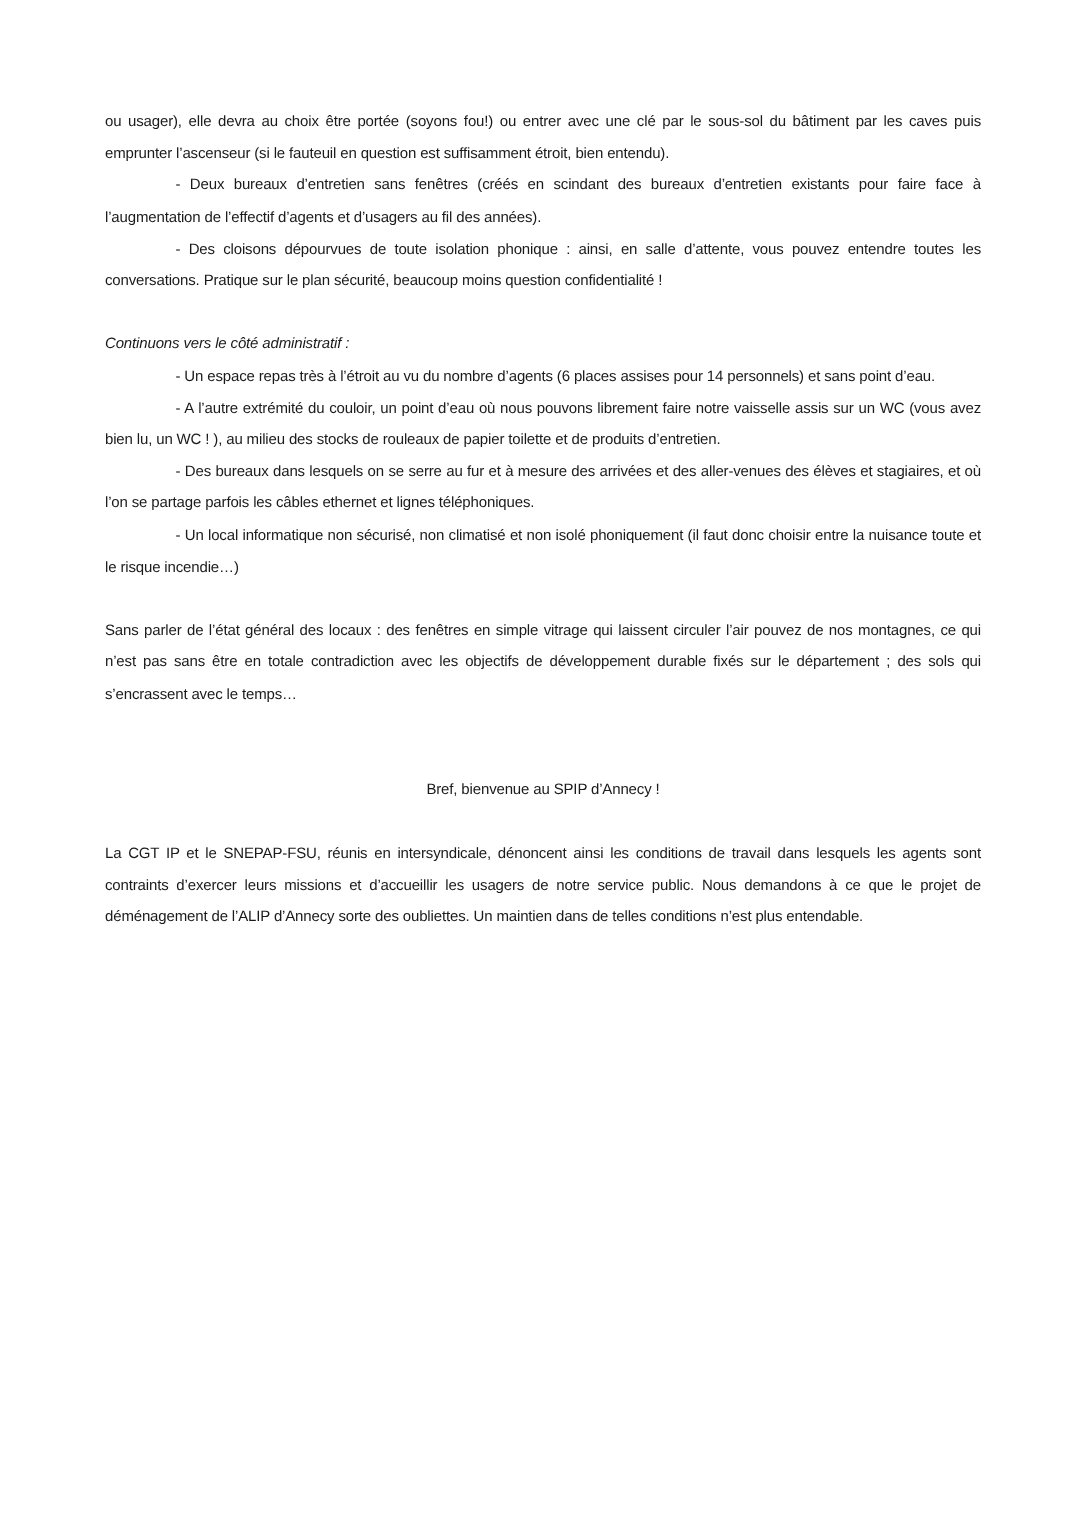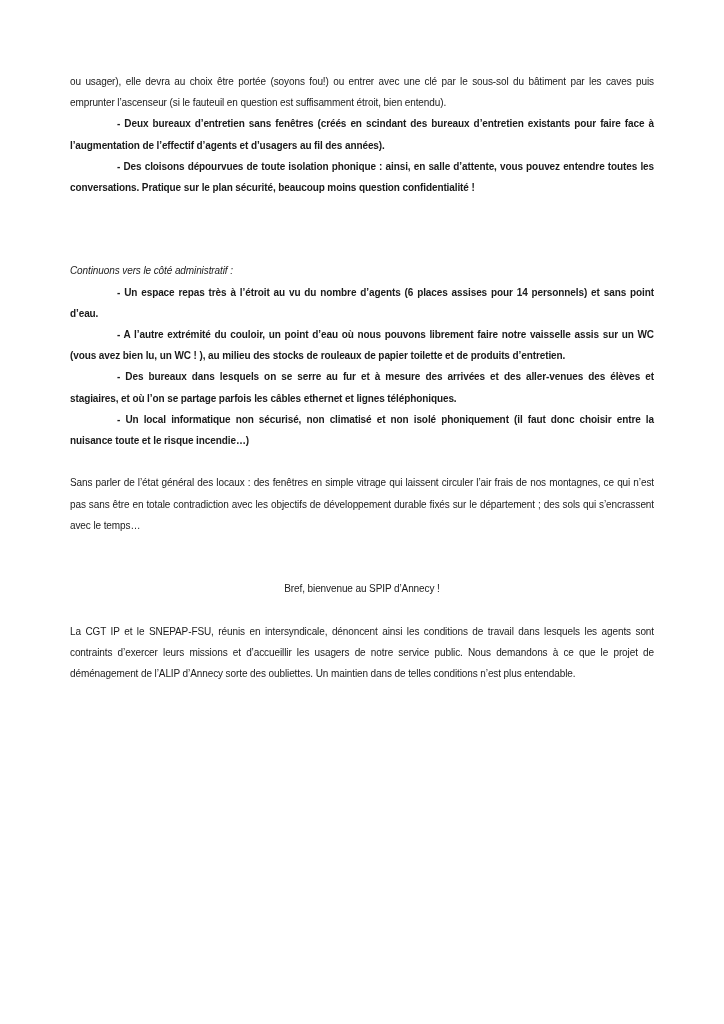--- a/index.html
+++ b/index.html
@@ -4,38 +4,38 @@
 <style>
   html, body { margin: 0; padding: 0; background: #ffffff; }
   body { width: 724px; height: 1024px; position: relative; overflow: hidden; }
   .page {
     position: absolute; left: 70px; top: 71px; width: 584px;
     font-family: "Liberation Sans", sans-serif;
     font-size: 10px; line-height: 21.2px; color: #1a1a1a;
     text-align: justify; letter-spacing: -0.1px;
   }
   p { margin: 0; }
-  .indent { text-indent: 47px; font-weight: bold; }
+  .indent { text-indent: 47px; }
   .gap { height: 21.2px; }
-  .italic { font-style: italic; margin-top: 41px; }
+  .italic { font-style: italic; }
   .center-bold { text-align: center; font-weight: normal; }
 </style>
 </head>
 <body>
 
 <div class="page">
   <p>ou usager), elle devra au choix être portée (soyons fou!) ou entrer avec une clé par le sous-sol du bâtiment par les caves puis emprunter l’ascenseur (si le fauteuil en question est suffisamment étroit, bien entendu).</p>
   <p class="indent">- Deux bureaux d’entretien sans fenêtres (créés en scindant des bureaux d’entretien existants pour faire face à l’augmentation de l’effectif d’agents et d’usagers au fil des années).</p>
   <p class="indent">- Des cloisons dépourvues de toute isolation phonique : ainsi, en salle d’attente, vous pouvez entendre toutes les conversations. Pratique sur le plan sécurité, beaucoup moins question confidentialité !</p>
   <div class="gap"></div>
   <p class="italic">Continuons vers le côté administratif :</p>
   <p class="indent">- Un espace repas très à l’étroit au vu du nombre d’agents (6 places assises pour 14 personnels) et sans point d’eau.</p>
   <p class="indent">- A l’autre extrémité du couloir, un point d’eau où nous pouvons librement faire notre vaisselle assis sur un WC (vous avez bien lu, un WC ! ), au milieu des stocks de rouleaux de papier toilette et de produits d’entretien.</p>
   <p class="indent">- Des bureaux dans lesquels on se serre au fur et à mesure des arrivées et des aller-venues des élèves et stagiaires, et où l’on se partage parfois les câbles ethernet et lignes téléphoniques.</p>
   <p class="indent">- Un local informatique non sécurisé, non climatisé et non isolé phoniquement (il faut donc choisir entre la nuisance toute et le risque incendie…)</p>
   <div class="gap"></div>
-  <p>Sans parler de l’état général des locaux :  des fenêtres en simple vitrage qui laissent circuler l’air frais de nos montagnes, ce qui n’est pas sans être en totale contradiction avec les objectifs de développement durable fixés sur le département ; des sols qui s’encrassent avec le temps…</p>
+  <p>Sans parler de l’état général des locaux :  des fenêtres en simple vitrage qui laissent circuler l’air pouvez de nos montagnes, ce qui n’est pas sans être en totale contradiction avec les objectifs de développement durable fixés sur le département ; des sols qui s’encrassent avec le temps…</p>
   <div class="gap"></div>
   <div class="gap"></div>
   <p class="center-bold">Bref, bienvenue au SPIP d’Annecy !</p>
   <div class="gap"></div>
   <p>La CGT IP et le SNEPAP-FSU, réunis en intersyndicale, dénoncent ainsi les conditions de travail dans lesquels les agents sont contraints d’exercer leurs missions et d’accueillir les usagers de notre service public. Nous demandons à ce que le projet de déménagement de l’ALIP d’Annecy sorte des oubliettes. Un maintien dans de telles conditions n’est plus entendable.</p>
 </div>
 
 </body></html>

